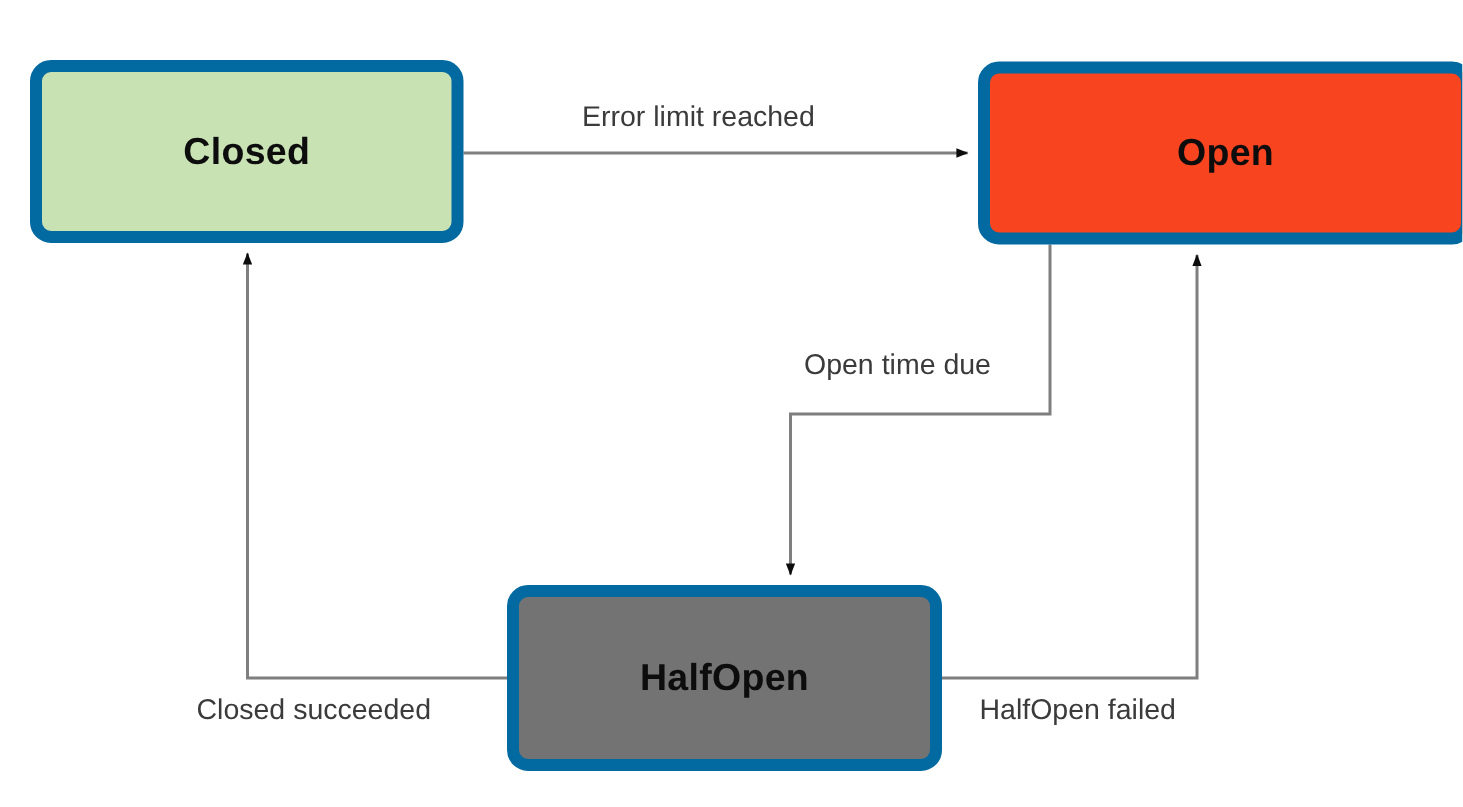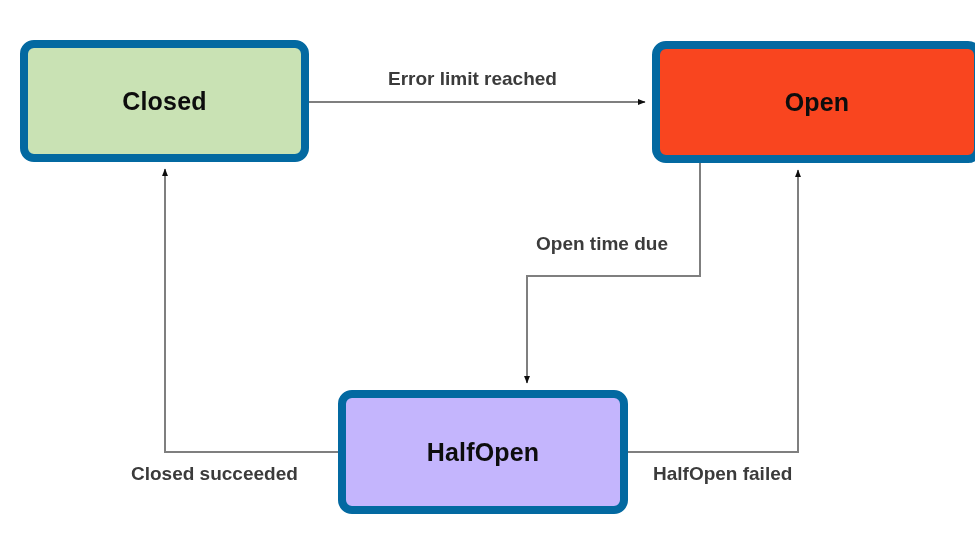--- a/index.html
+++ b/index.html
@@ -54,27 +54,27 @@
     width: 330px;
     height: 122px;
     background: #f9451f;
     justify-content: center;
   }
   #node-halfopen {
     left: 338px;
     top: 390px;
     width: 290px;
     height: 124px;
-    background: #c4b5fd;
+    background: #737373;
   }
   .edge-label {
     position: absolute;
     font-family: "Liberation Sans", sans-serif;
     font-size: 19px;
-    font-weight: bold;
+    font-weight: normal;
     color: #3b3b3b;
     white-space: nowrap;
   }
   #label-error-limit {
     left: 388px;
     top: 68px;
   }
   #label-wait-time {
     left: 536px;
     top: 233px;

